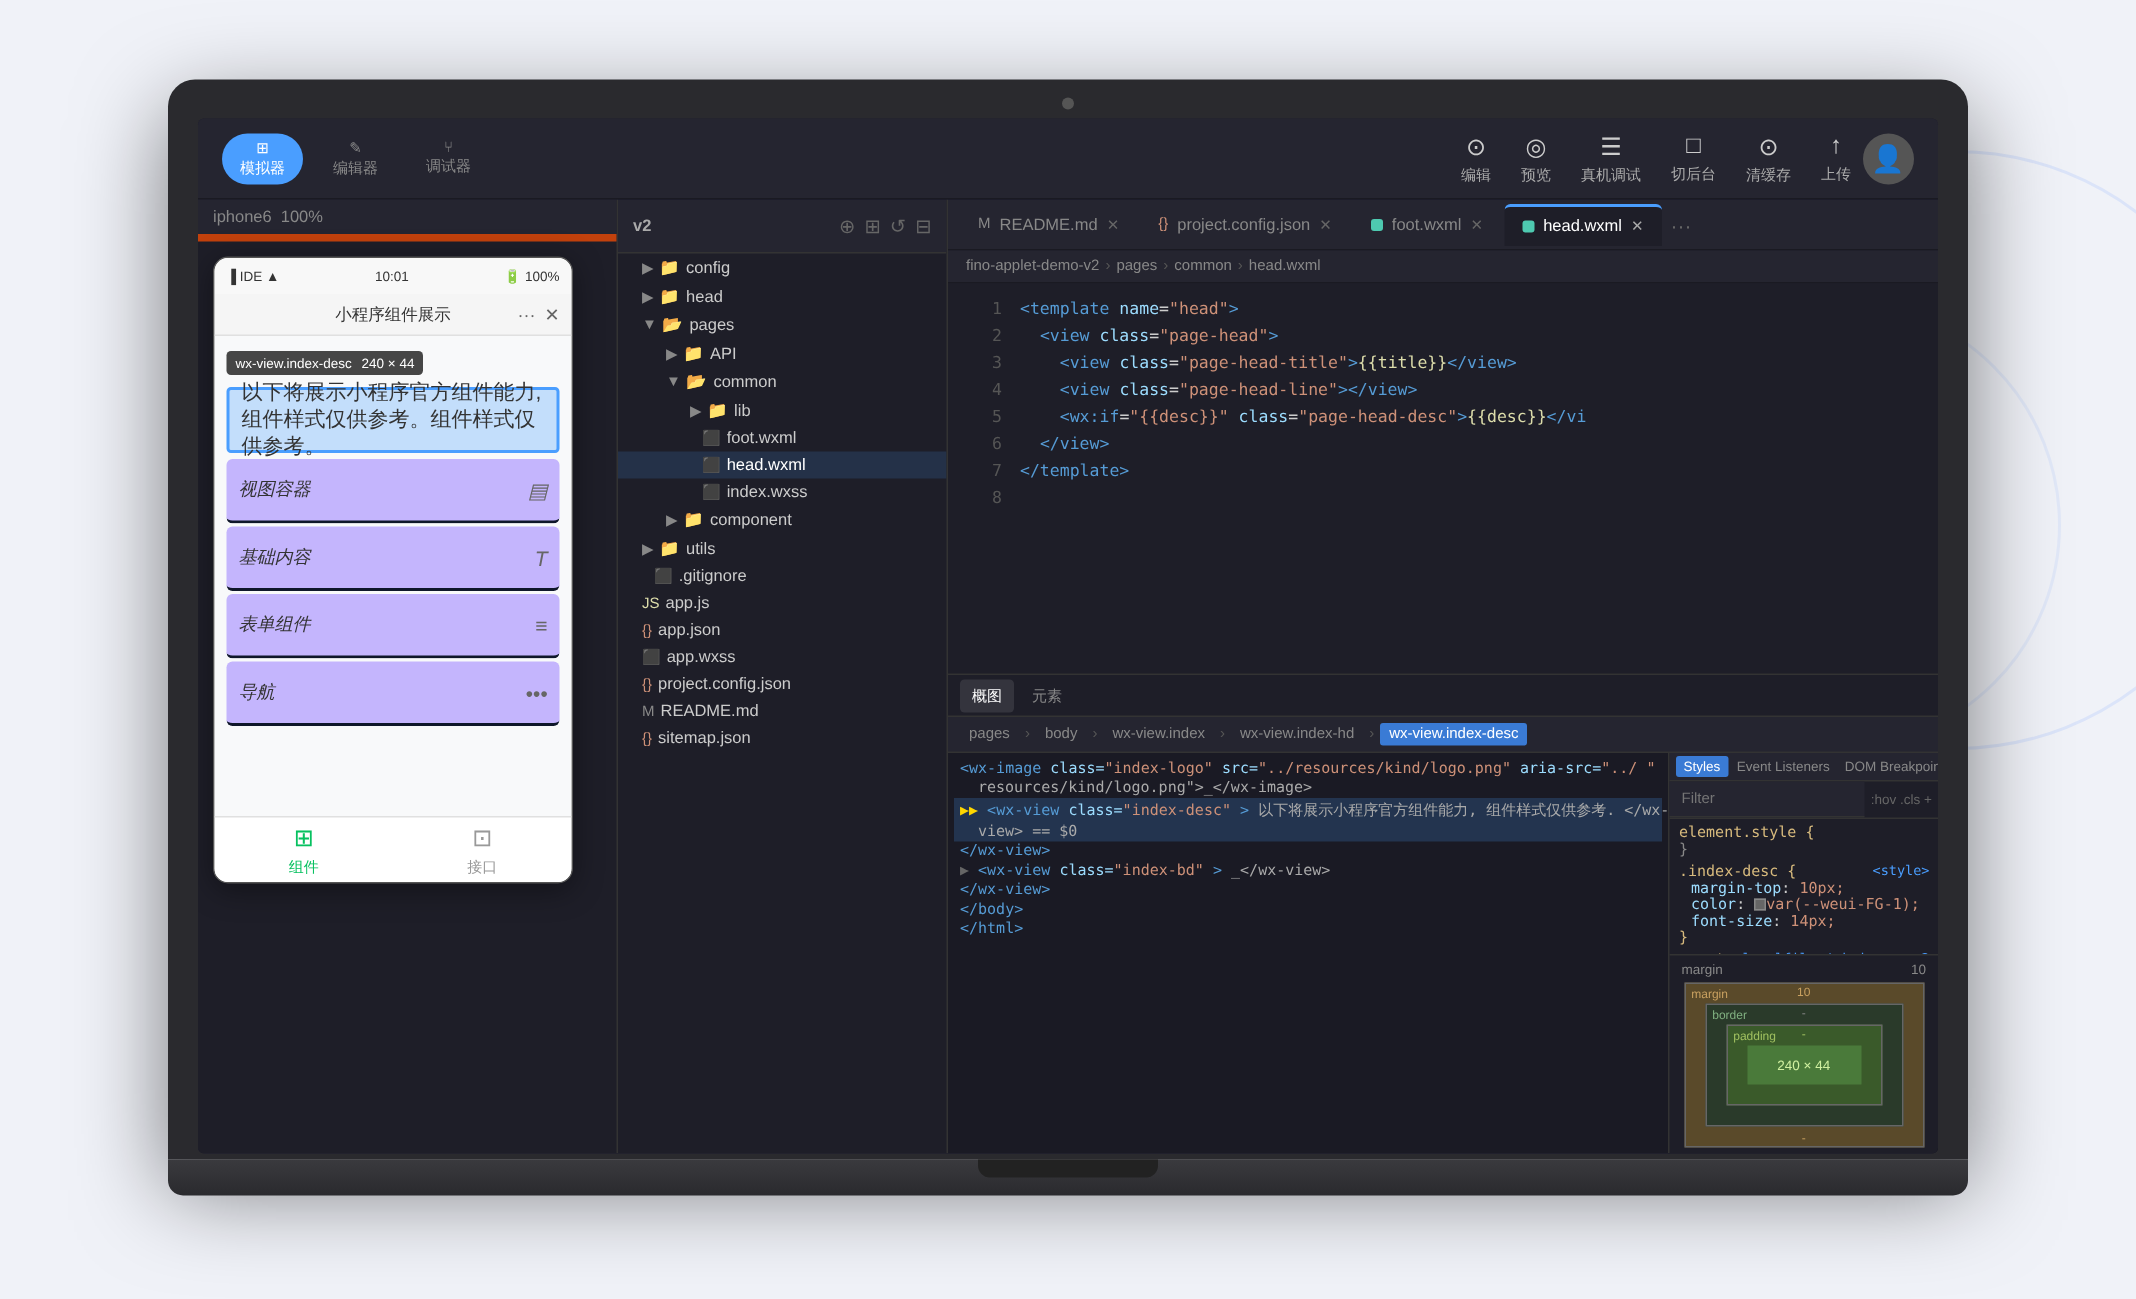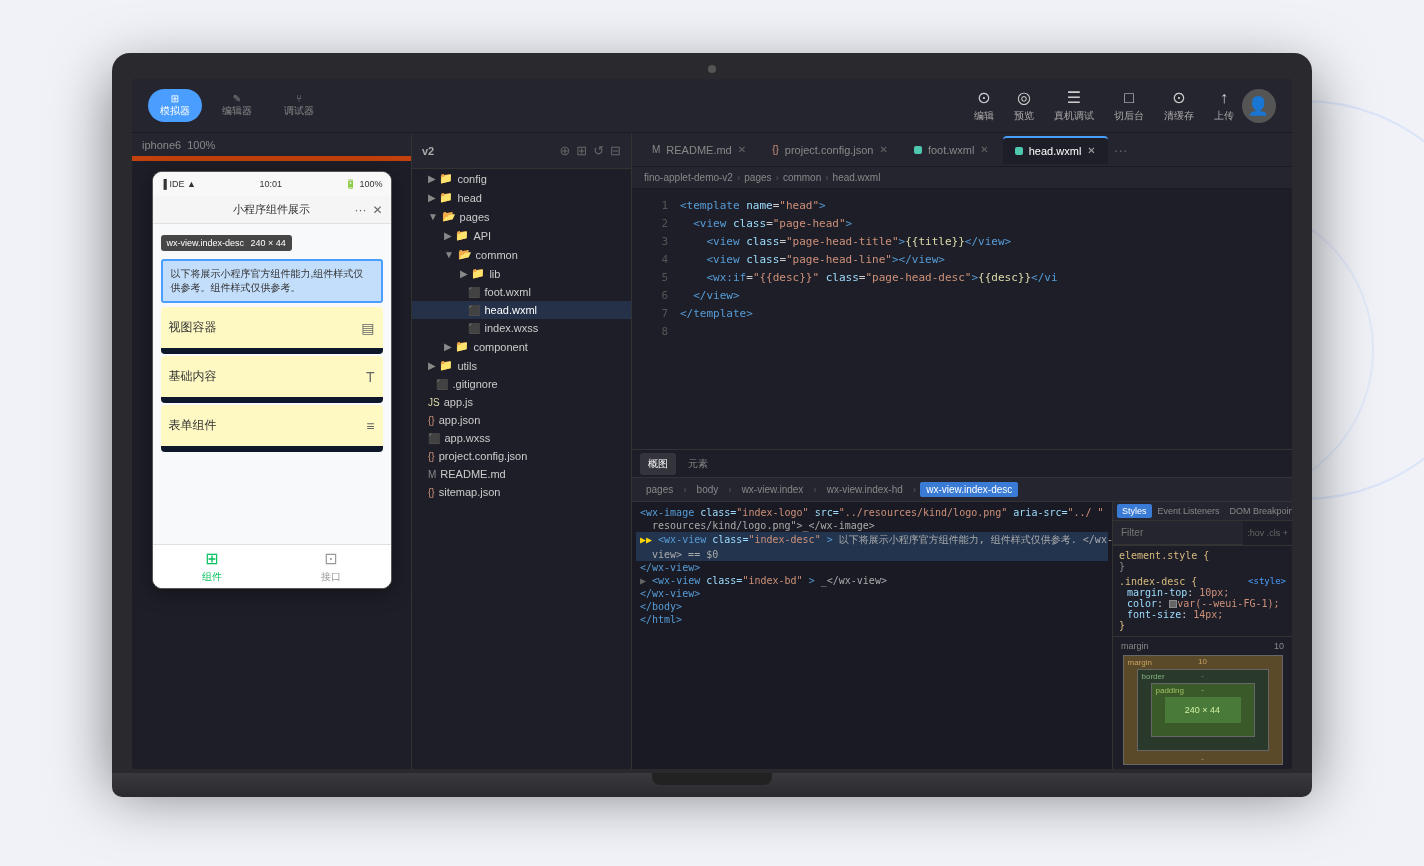--- a/index.html
+++ b/index.html
@@ -188,21 +188,21 @@
       align-items: center;
       padding: 0 10px;
       font-size: 11px;
       color: #888;
       border-bottom: 5px solid #c2410c;
     }
     .simulator-content {
       flex: 1;
       display: flex;
       flex-direction: column;
-      align-items: center;
+      align-items: flex-start;
       padding: 10px;
     }
     .phone-frame {
       width: 240px;
       background: #fff;
       border-radius: 10px;
       overflow: hidden;
       box-shadow: 0 4px 20px rgba(0,0,0,0.4);
       border: 1px solid #555;
     }
@@ -254,32 +254,33 @@
       background: rgba(74,158,255,0.3);
       border: 2px solid #4a9eff;
       height: 44px;
       border-radius: 3px;
       margin-bottom: 4px;
       display: flex;
       align-items: center;
       padding: 0 8px;
     }
     .phone-desc-text {
-      font-size: 10px;
+      font-size: 14px;
       color: #333;
     }
     .phone-list-item {
       display: flex;
       align-items: center;
       justify-content: space-between;
       padding: 12px 8px;
-      border-bottom: 6px solid #0f172a;
-      background: #fef9c3;
+      border-bottom: 2px solid #0f172a;
+      background: #c4b5fd;
       margin-bottom: 2px;
       border-radius: 4px;
+      font-style: italic;
     }
     .phone-list-label {
       font-size: 12px;
       color: #333;
     }
     .phone-list-icon {
       font-size: 14px;
       color: #666;
     }
     .phone-tabbar {
@@ -640,20 +641,24 @@
                   <span class="phone-list-label">视图容器</span>
                   <span class="phone-list-icon">▤</span>
                 </div>
                 <div class="phone-list-item">
                   <span class="phone-list-label">基础内容</span>
                   <span class="phone-list-icon">T</span>
                 </div>
                 <div class="phone-list-item">
                   <span class="phone-list-label">表单组件</span>
                   <span class="phone-list-icon">≡</span>
+                </div>
+                <div class="phone-list-item">
+                  <span class="phone-list-label">导航</span>
+                  <span class="phone-list-icon">•••</span>
                 </div>
               </div>
 
               <div class="phone-tabbar">
                 <div class="phone-tab active">
                   <span class="phone-tab-icon">⊞</span>
                   <span>组件</span>
                 </div>
                 <div class="phone-tab inactive">
                   <span class="phone-tab-icon">⊡</span>

